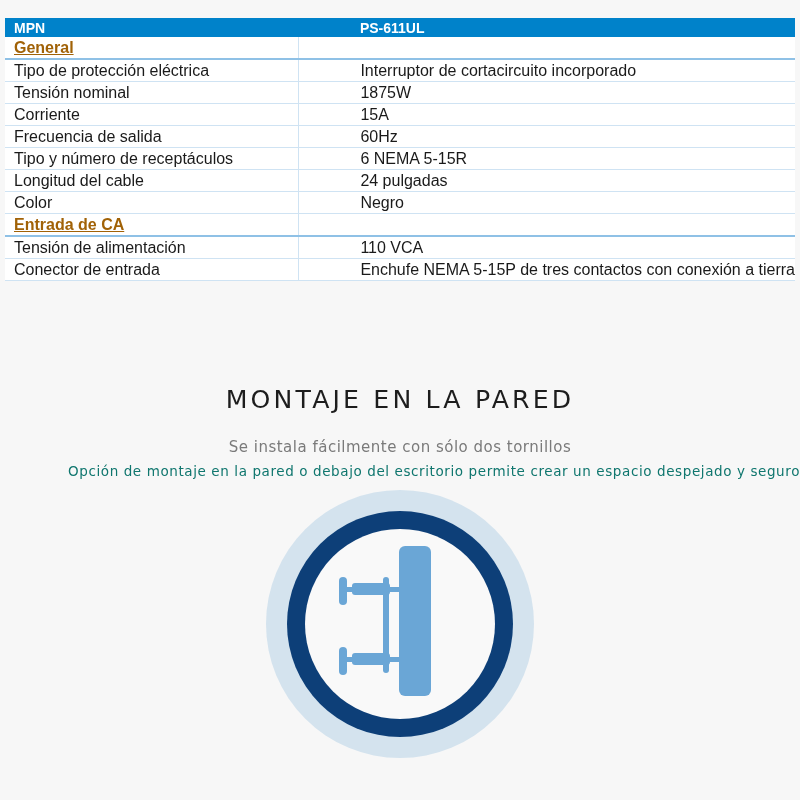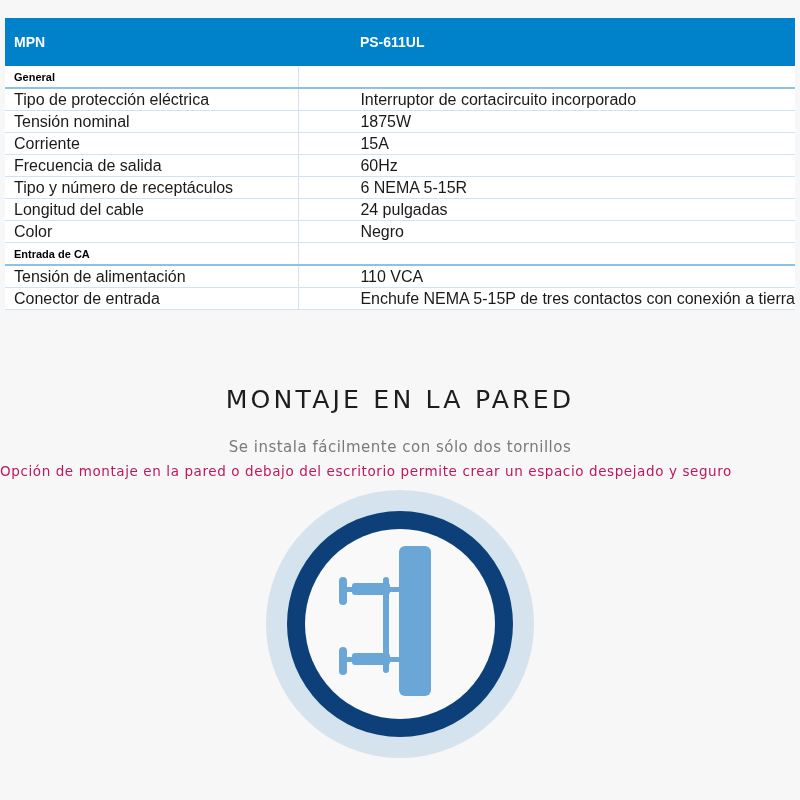--- a/index.html
+++ b/index.html
@@ -20,40 +20,41 @@
       font-size: 16px;
       color: #1a1a1a;
       border-bottom: 1px solid #cfe3f3;
       white-space: nowrap;
       vertical-align: middle;
     }
     .spec-table td.col-label { width: 359px; border-right: 1px solid #cfe3f3; }
     .spec-table td.col-value { padding-left: 61px; }
     .spec-table tr.header td {
       background: #0082ca; color: #ffffff; font-weight: bold;
-      height: 48px; font-size: 14px; border: none;
+      height: 19px; font-size: 14px; border: none;
     }
     .spec-table tr.section td {
-      color: #000000; font-weight: bold; font-size: 11px;
+      color: #a16207; font-weight: bold; font-size: 16px;
       border-bottom: 2px solid #8fc1e6;
+      text-decoration: underline;
     }
     .wall-title {
       position: absolute; left: 0; top: 386px; width: 800px;
       text-align: center; font-size: 24px; letter-spacing: 3px;
       color: #1d1d1d; font-family: "DejaVu Sans", sans-serif;
       font-weight: normal; transform: scaleX(1.05);
     }
     .wall-sub {
       position: absolute; left: 0; top: 438px; width: 800px;
       text-align: center; font-size: 15px; color: #7a7a7a;
       font-family: "DejaVu Sans", sans-serif; letter-spacing: 0.5px;
     }
     .wall-desc {
       position: absolute; left: 0; top: 463px; width: 800px;
-      text-align: left; font-size: 13.5px; color: #be185d;
+      text-align: right; font-size: 13.5px; color: #0f766e;
       font-family: "DejaVu Sans", sans-serif; letter-spacing: 0.6px;
     }
     .mount-icon { position: absolute; left: 265px; top: 489px; }
   </style>
 </head>
 <body>
 
 <table class="spec-table">
   <tbody>
       <tr class="header">

